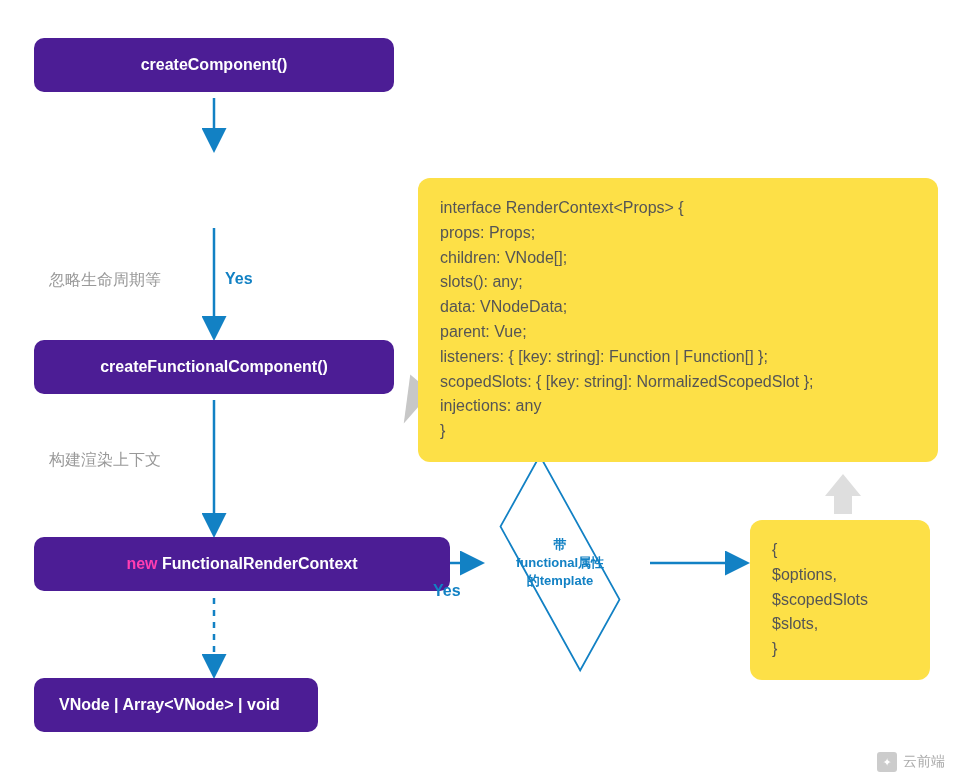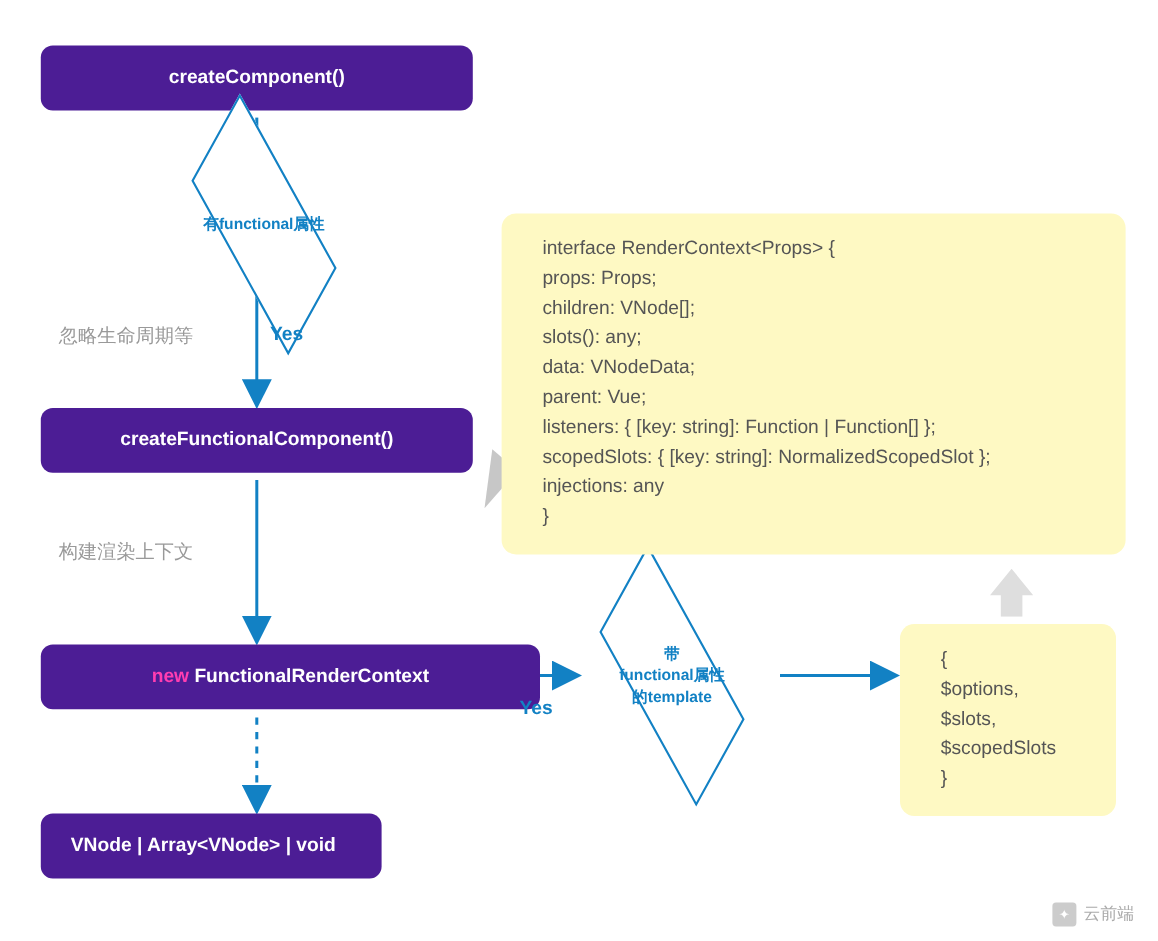--- a/index.html
+++ b/index.html
@@ -15,21 +15,21 @@
 .diamond-shape { width: 100%; height: 100%; background: #fff; border: 2.5px solid #1281c4; transform: rotate(45deg) skew(16deg,16deg); position: absolute; left: 0; top: 0; }
 .diamond-text { position: absolute; width: 100%; text-align: center; top: 50%; transform: translateY(-50%); color: #1281c4; font-weight: bold; font-size: 13px; left: 0; }
 .d1 { left: 140px; top: 147px; }
 .d2 { left: 480px; top: 523px; }
 .label { position: absolute; color: #999; font-size: 16px; }
 .label-yes { color: #1281c4; font-weight: bold; }
 .note1 { left: 49px; top: 270px; }
 .yes1 { left: 225px; top: 270px; }
 .note2 { left: 49px; top: 450px; }
 .yes2 { left: 433px; top: 582px; }
-.codebox { position: absolute; background: #fef9c3; border-radius: 12px; padding: 18px 34px; color: #555; font-size: 16px; line-height: 1.55; font-family: Arial, sans-serif; }
+.codebox { position: absolute; background: #fde047; border-radius: 12px; padding: 18px 22px; color: #555; font-size: 16px; line-height: 1.55; font-family: Arial, sans-serif; }
 .code1 { left: 418px; top: 178px; width: 520px; }
 .code2 { left: 750px; top: 520px; width: 180px; }
 svg.lines { position: absolute; left: 0; top: 0; width: 965px; height: 784px; pointer-events: none; }
 .watermark { position: absolute; right: 20px; bottom: 12px; color: #aaa; font-size: 14px; display: flex; align-items: center; gap: 6px; }
 .wechat-icon { width: 20px; height: 20px; background: #ccc; border-radius: 3px; display: inline-flex; align-items: center; justify-content: center; font-size: 11px; color: #fff; }
 .speech-tail { position: absolute; left: 392px; top: 380px; width: 0; height: 0; border-left: 30px solid transparent; border-right: 0px solid transparent; border-top: 38px solid #c7c7c7; transform: skewY(-10deg) rotate(46deg); }
 .up-arrow-block { position: absolute; left: 825px; top: 474px; }
 .up-arrow-block svg { display: block; }
 </style>
 </head>
@@ -48,24 +48,20 @@
     <line x1="214" y1="400" x2="214" y2="533" stroke="#1281c4" stroke-width="2.5" marker-end="url(#arr)"></line>
     <line x1="214" y1="598" x2="214" y2="674" stroke="#1281c4" stroke-width="2.5" stroke-dasharray="6,6" marker-end="url(#arr)"></line>
     <line x1="394" y1="563" x2="480" y2="563" stroke="#1281c4" stroke-width="2.5" marker-end="url(#arr)"></line>
     <line x1="650" y1="563" x2="745" y2="563" stroke="#1281c4" stroke-width="2.5" marker-end="url(#arr)"></line>
   </svg>
 
   <div class="box box1">
     <span>createComponent()</span>
   </div>
 
-  <div class="diamond d1">
-    <div class="diamond-shape"></div>
-    <div class="diamond-text">有functional属性</div>
-  </div>
 
   <div class="label note1">忽略生命周期等</div>
   <div class="label label-yes yes1">Yes</div>
 
   <div class="box box2">
     <span>createFunctionalComponent()</span>
   </div>
 
   <div class="label note2">构建渲染上下文</div>
 
@@ -104,22 +100,22 @@
 
   <div class="up-arrow-block">
     <svg width="36" height="40">
         <path d="M18,0 L36,22 L27,22 L27,40 L9,40 L9,22 L0,22 Z" fill="#dedede"></path>
       </svg>
   </div>
 
   <div class="codebox code2">
     <div>{</div>
     <div>  $options,</div>
+    <div>  $scopedSlots</div>
     <div>  $slots,</div>
-    <div>  $scopedSlots</div>
     <div>}</div>
   </div>
 
   <div class="watermark">
     <span class="wechat-icon">✦</span>
     <span>云前端</span>
   </div>
 
 </div>
 

